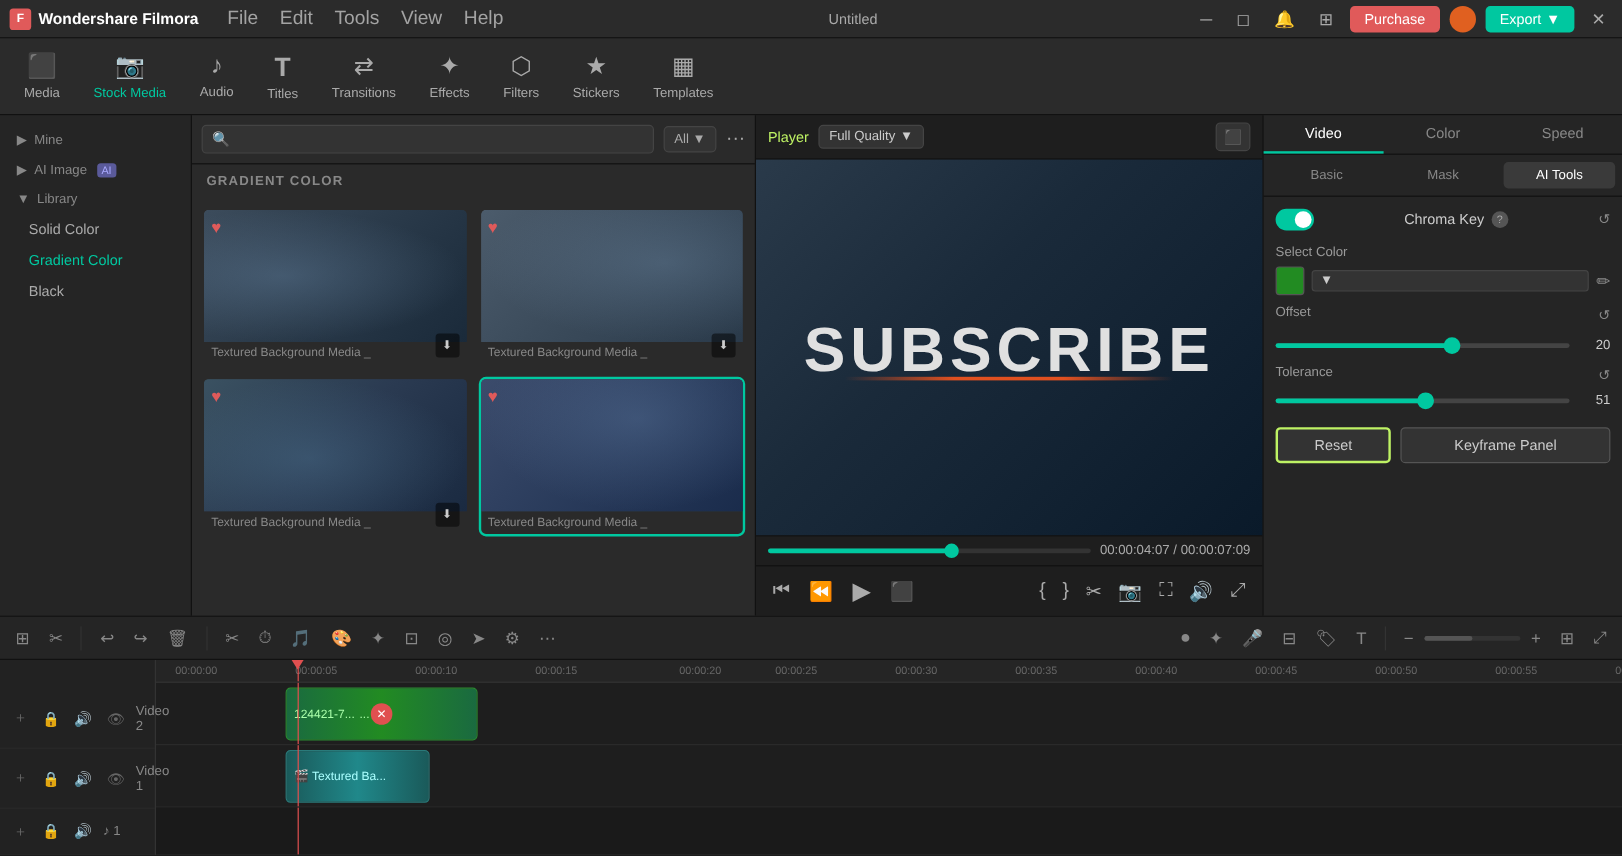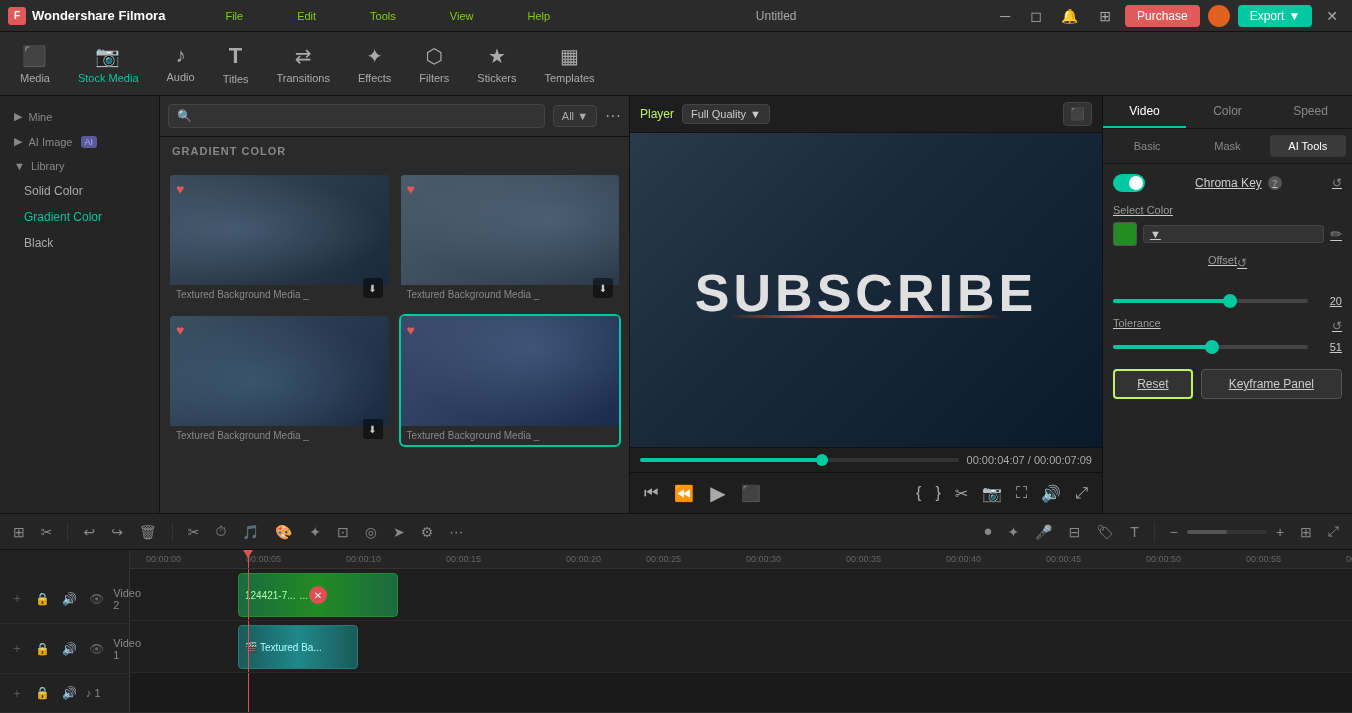--- a/index.html
+++ b/index.html
@@ -6,21 +6,21 @@
     body { font-family: 'Segoe UI', Arial, sans-serif; background: #1a1a1a; color: #ccc; font-size: 12px; overflow: hidden; width: 1352px; height: 713px; }
 
     
     #titlebar {
       display: flex; align-items: center; background: #2b2b2b; height: 32px; padding: 0 8px;
       border-bottom: 1px solid #111;
     }
     #titlebar .logo { display: flex; align-items: center; gap: 6px; color: #fff; font-size: 13px; font-weight: bold; }
     #titlebar .logo-icon { width: 18px; height: 18px; background: #e05a5a; border-radius: 3px; display: flex; align-items: center; justify-content: center; font-size: 10px; color: white; }
     #titlebar .menu-items { display: flex; gap: 2px; margin-left: 16px; }
-    #titlebar .menu-item { padding: 3px 8px; color: #84cc16; cursor: pointer; border-radius: 3px; font-size: 11px; margin-left: 36px; }
+    #titlebar .menu-item { padding: 3px 8px; color: #a3a3a3; cursor: pointer; border-radius: 3px; font-size: 16px; }
     #titlebar .center-title { flex: 1; text-align: center; color: #aaa; font-size: 12px; }
     #titlebar .right-controls { display: flex; align-items: center; gap: 8px; }
     .purchase-btn { background: #e05a5a; color: #ffffff; border: none; padding: 4px 12px; border-radius: 4px; cursor: pointer; font-size: 12px; }
     .export-btn { background: #00c8a0; color: white; border: none; padding: 4px 12px; border-radius: 4px; cursor: pointer; font-size: 12px; display: flex; align-items: center; gap: 4px; }
     .avatar { width: 22px; height: 22px; border-radius: 50%; background: #e06020; }
     .win-btn { background: none; border: none; color: #aaa; cursor: pointer; font-size: 14px; padding: 0 6px; }
 
     
     #main-toolbar {
       display: flex; align-items: center; background: #2b2b2b; height: 64px; padding: 0 8px;
@@ -76,29 +76,29 @@
     .progress-fill { height: 100%; background: #00c8a0; border-radius: 2px; width: 57%; }
     .progress-handle { position: absolute; top: -4px; left: 57%; width: 12px; height: 12px; background: #00c8a0; border-radius: 50%; transform: translateX(-50%); }
     .time-display { color: #aaa; font-size: 11px; white-space: nowrap; }
 
     #player-controls { display: flex; align-items: center; padding: 4px 10px; gap: 8px; background: #1e1e1e; border-top: 1px solid #111; }
     .ctrl-btn { background: none; border: none; color: #aaa; cursor: pointer; font-size: 16px; padding: 4px; }
     .ctrl-spacer { flex: 1; }
     .ctrl-right { display: flex; gap: 6px; }
 
     
-    #right-panel { width: 250px; background: #252525; border-left: 1px solid #111; display: flex; flex-direction: column; }
+    #right-panel { width: 300px; background: #252525; border-left: 1px solid #111; display: flex; flex-direction: column; }
     #right-tabs { display: flex; border-bottom: 1px solid #111; }
     .right-tab { flex: 1; padding: 8px 4px; text-align: center; cursor: pointer; color: #888; font-size: 12px; border-bottom: 2px solid transparent; }
     .right-tab.active { color: #fff; border-bottom-color: #00c8a0; }
     #right-subtabs { display: flex; padding: 6px; gap: 4px; border-bottom: 1px solid #111; }
     .right-subtab { flex: 1; padding: 5px 4px; text-align: center; cursor: pointer; color: #888; font-size: 11px; border-radius: 4px; }
     .right-subtab.active { background: #3a3a3a; color: #fff; }
 
-    #chroma-key-section { padding: 10px; text-decoration: underline; }
+    #chroma-key-section { padding: 10px; }
     .chroma-row { display: flex; align-items: center; justify-content: space-between; margin-bottom: 12px; }
     .chroma-label { color: #ccc; font-size: 12px; display: flex; align-items: center; gap: 6px; }
     .help-icon { width: 14px; height: 14px; background: #555; border-radius: 50%; display: inline-flex; align-items: center; justify-content: center; font-size: 9px; color: #aaa; cursor: pointer; }
     .toggle { width: 32px; height: 18px; background: #00c8a0; border-radius: 9px; position: relative; cursor: pointer; }
     .toggle-handle { position: absolute; top: 2px; left: 16px; width: 14px; height: 14px; background: white; border-radius: 50%; }
     .reset-icon { color: #888; cursor: pointer; font-size: 12px; }
 
     .param-section { margin-bottom: 8px; }
     .param-label { color: #999; font-size: 11px; margin-bottom: 6px; }
     .color-select { display: flex; align-items: center; gap: 6px; }
@@ -379,21 +379,21 @@
         <div class="color-select">
           <div class="color-swatch"></div>
           <div class="color-dropdown">
             <span>▼</span>
           </div>
           <span class="eyedropper">✏</span>
         </div>
       </div>
 
       <div class="param-section">
-        <div style="display:flex;align-items:center;justify-content:center;margin-bottom:23px;">
+        <div style="display:flex;align-items:center;justify-content:space-between;margin-bottom:10px;">
           <div class="param-label">Offset</div>
           <span class="param-reset">↺</span>
         </div>
         <div class="slider-row">
           <div class="slider-track">
             <div class="slider-fill" style="width:60%;"></div>
             <div class="slider-handle" style="left:60%;"></div>
           </div>
           <span class="slider-value">20</span>
         </div>

